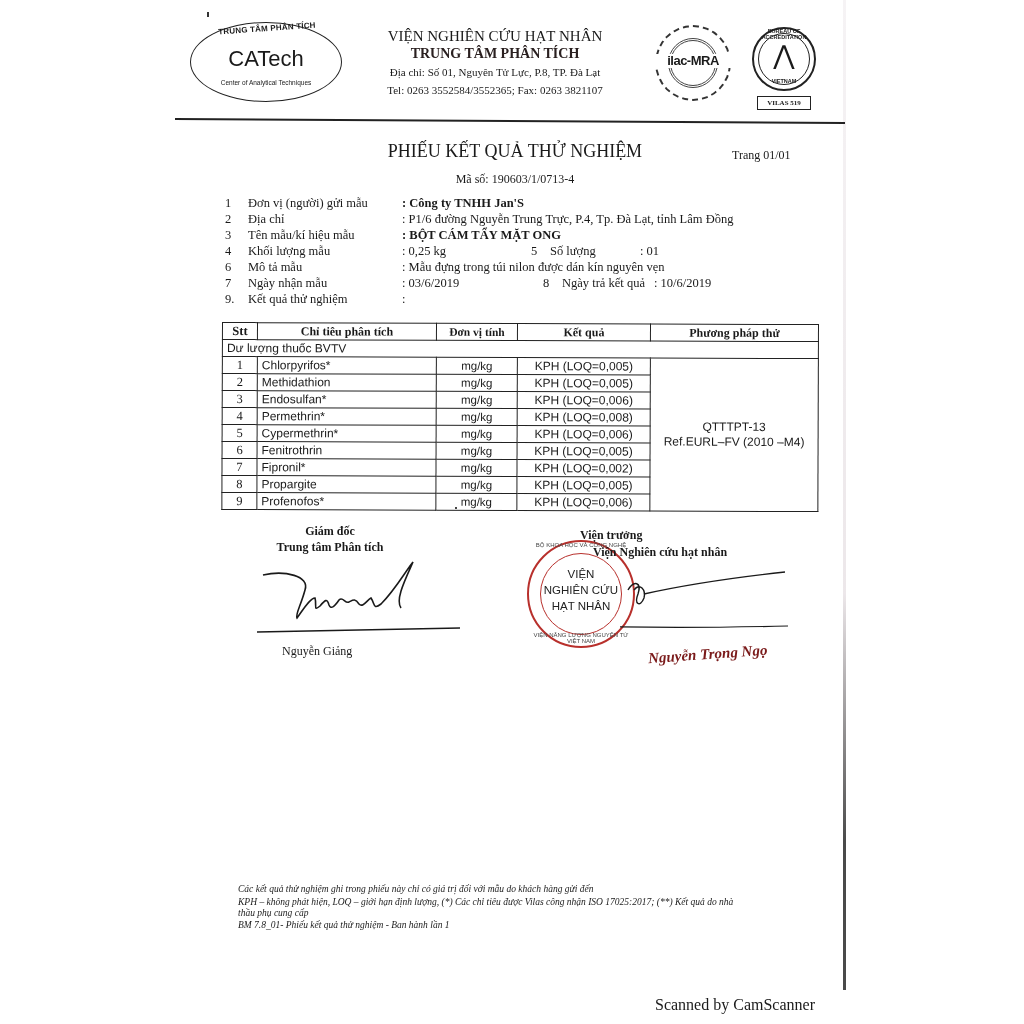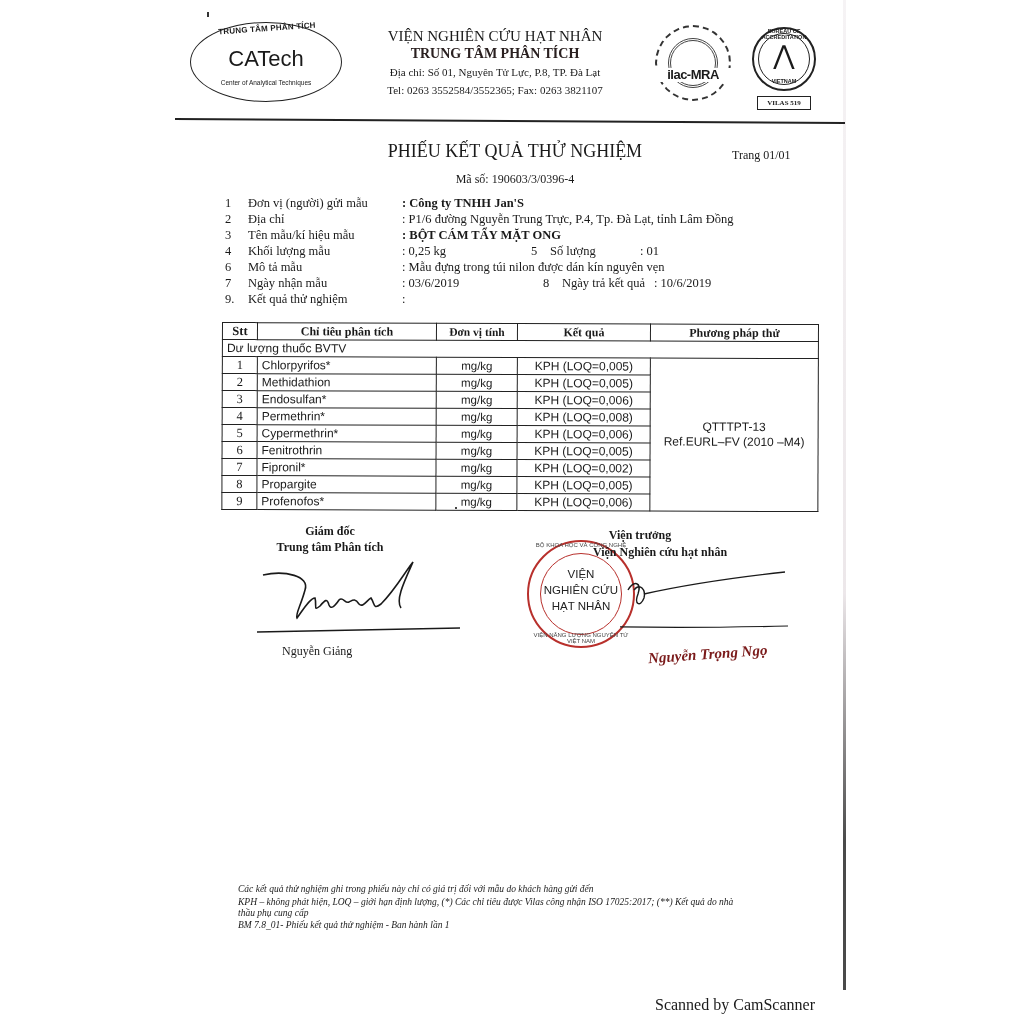--- a/index.html
+++ b/index.html
@@ -23,21 +23,21 @@
   .hdr1 { top:28px; font-size:15px; }
   .hdr2 { top:46px; font-size:14px; font-weight:bold; color:#2a2020; }
   .hdr3 { top:66px; font-size:11px; }
   .hdr4 { top:84px; font-size:11px; }
 
   .ilac { left:655px; top:25px; width:76px; height:76px; border-radius:50%;
           border:2px dashed #333; box-sizing:border-box; }
   .ilac-inner { left:668px; top:38px; width:50px; height:50px; border-radius:50%;
                 border:3px double #444; box-sizing:border-box; }
   .ilac-txt { left:652px; top:54px; width:82px; text-align:center; font-family:"Liberation Sans", sans-serif;
-              font-weight:bold; font-size:13px; background:#fff; letter-spacing:-.5px; line-height:14px;margin-top:14px; }
+              font-weight:bold; font-size:13px; background:#fff; letter-spacing:-.5px; line-height:14px; }
   .boa { left:752px; top:27px; width:64px; height:64px; border-radius:50%; border:2px solid #222; box-sizing:border-box; }
   .boa-in { left:758px; top:33px; width:52px; height:52px; border-radius:50%; border:1px solid #222; box-sizing:border-box; }
   .boa-a { left:758px; top:40px; width:52px; text-align:center; font-family:"DejaVu Sans", sans-serif; font-size:26px; line-height:30px; }
   .boa-top { left:752px; top:28px; width:64px; text-align:center; font-size:5.5px; font-weight:bold; font-family:"Liberation Sans", sans-serif; }
   .boa-bot { left:752px; top:78px; width:64px; text-align:center; font-size:5.5px; font-weight:bold; font-family:"Liberation Sans", sans-serif; }
   .vilas { left:757px; top:96px; width:52px; height:12px; border:1px solid #222; text-align:center;
            font-size:7px; font-weight:bold; line-height:12px; }
 
   .rule { left:175px; top:120px; width:670px; height:2px; background:#222; transform:rotate(0.35deg); }
 
@@ -61,21 +61,21 @@
   .c-name { width:170px; font-family:"Liberation Sans", sans-serif; font-size:12px; }
   .c-unit { width:72px; text-align:center; font-family:"Liberation Sans", sans-serif; font-size:11.5px; vertical-align:bottom; }
   .c-res { width:124px; text-align:center; font-family:"Liberation Sans", sans-serif; font-size:12px; }
   .c-meth { text-align:center; font-family:"Liberation Sans", sans-serif; font-size:12px; }
   .group-row td { font-family:"Liberation Sans", sans-serif; font-size:12px; }
 
   
   .sig-l-t1 { left:260px; top:524px; width:140px; text-align:center; font-size:12px; font-weight:bold; }
   .sig-l-t2 { left:255px; top:540px; width:150px; text-align:center; font-size:12px; font-weight:bold; }
   .sig-l-name { left:282px; top:644px; font-size:12px; }
-  .sig-r-t1 { left:580px; top:528px; width:120px; text-align:center; font-size:12px; font-weight:bold; }
+  .sig-r-t1 { left:580px; top:528px; width:120px; font-size:12px; font-weight:bold; }
   .sig-r-t2 { left:585px; top:545px; width:150px; text-align:center; font-size:12px; font-weight:bold; }
   .sig-r-name { left:648px; top:646px; font-size:15px; font-style:italic; font-weight:bold; color:#7a1a1a;
                 transform:rotate(-4deg); }
   .stamp { left:527px; top:540px; width:108px; height:108px; border-radius:50%; border:2.5px solid #b8302c;
            box-sizing:border-box; }
   .stamp-in { left:540px; top:553px; width:82px; height:82px; border-radius:50%; border:1.5px solid #b8302c; box-sizing:border-box; }
   .stamp-txt { left:540px; top:566px; width:82px; text-align:center; font-family:"Liberation Sans", sans-serif;
                color:#222; font-size:11.5px; line-height:16px; }
   .stamp-ring { left:527px; top:542px; width:108px; text-align:center; font-family:"Liberation Sans", sans-serif;
                 font-size:6px; color:#444; }
@@ -113,21 +113,21 @@
 <div class="abs boa-in"></div>
 <div class="abs boa-top">BUREAU OF ACCREDITATION</div>
 <div class="abs boa-a">⋀</div>
 <div class="abs boa-bot">VIETNAM</div>
 <div class="abs vilas">VILAS 519</div>
 
 <div class="abs rule"></div>
 
 <div class="abs title">PHIẾU KẾT QUẢ THỬ NGHIỆM</div>
 <div class="abs page-no">Trang 01/01</div>
-<div class="abs code">Mã số: 190603/3/0396-4</div>
+<div class="abs code">Mã số: 190603/1/0713-4</div>
 
 <div class="abs info" style="top:196px;">
   <span class="n">1</span>
   <span class="lab">Đơn vị (người) gửi mẫu</span>
   <span class="val b">: Công ty TNHH Jan'S</span>
 </div>
 <div class="abs info" style="top:212px;">
   <span class="n">2</span>
   <span class="lab">Địa chỉ</span>
   <span class="val">: P1/6 đường Nguyễn Trung Trực, P.4, Tp. Đà Lạt, tỉnh Lâm Đồng</span>

